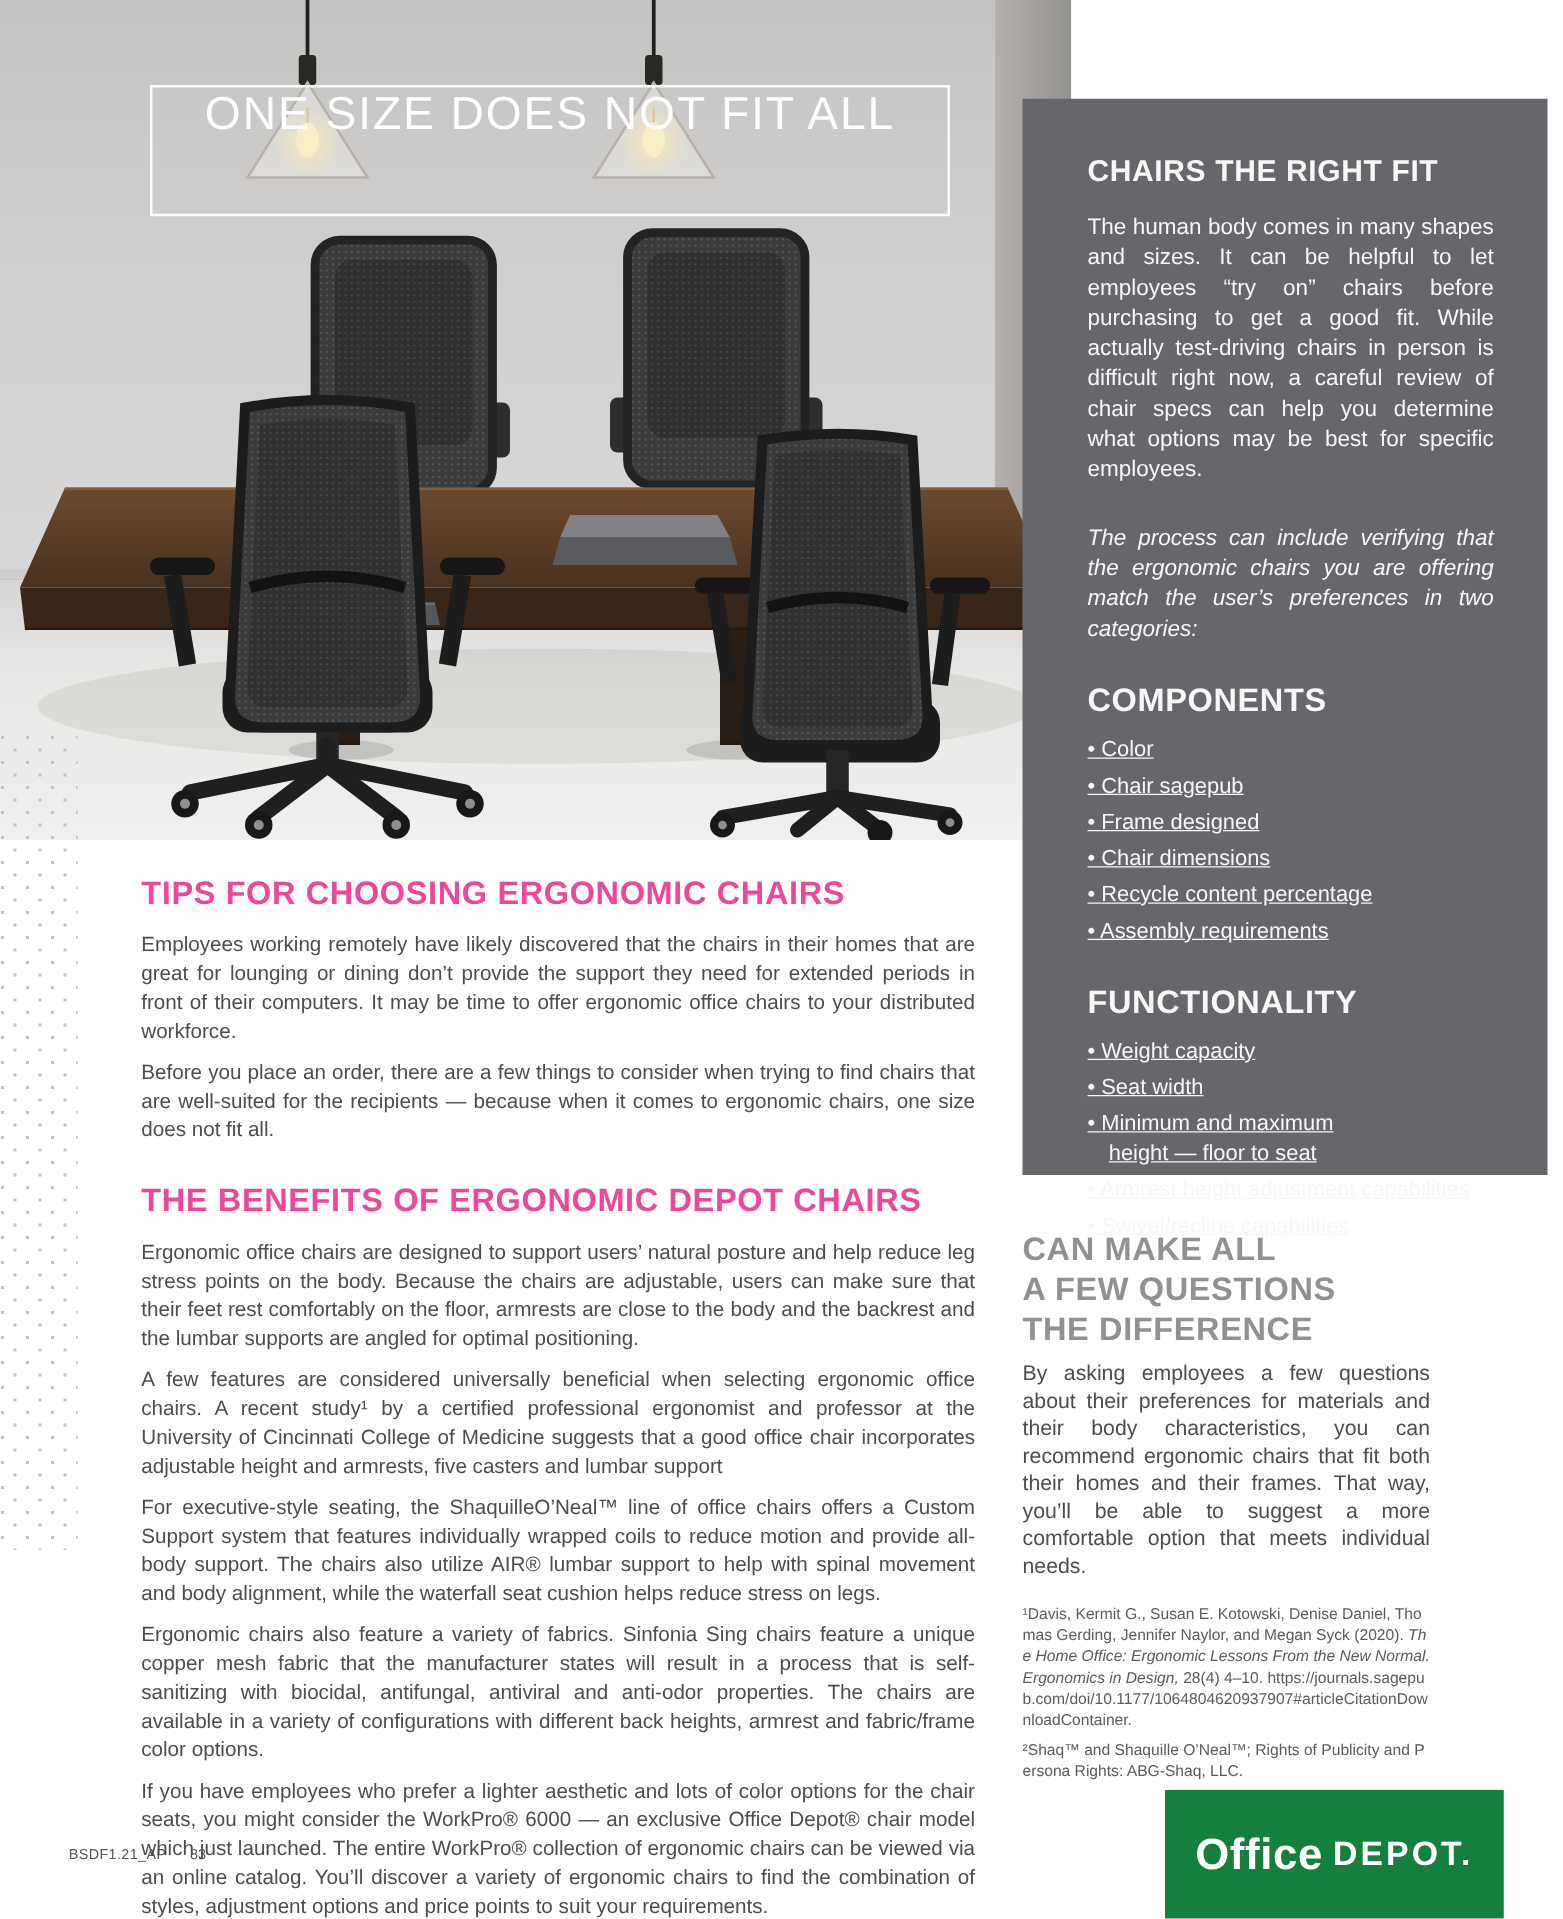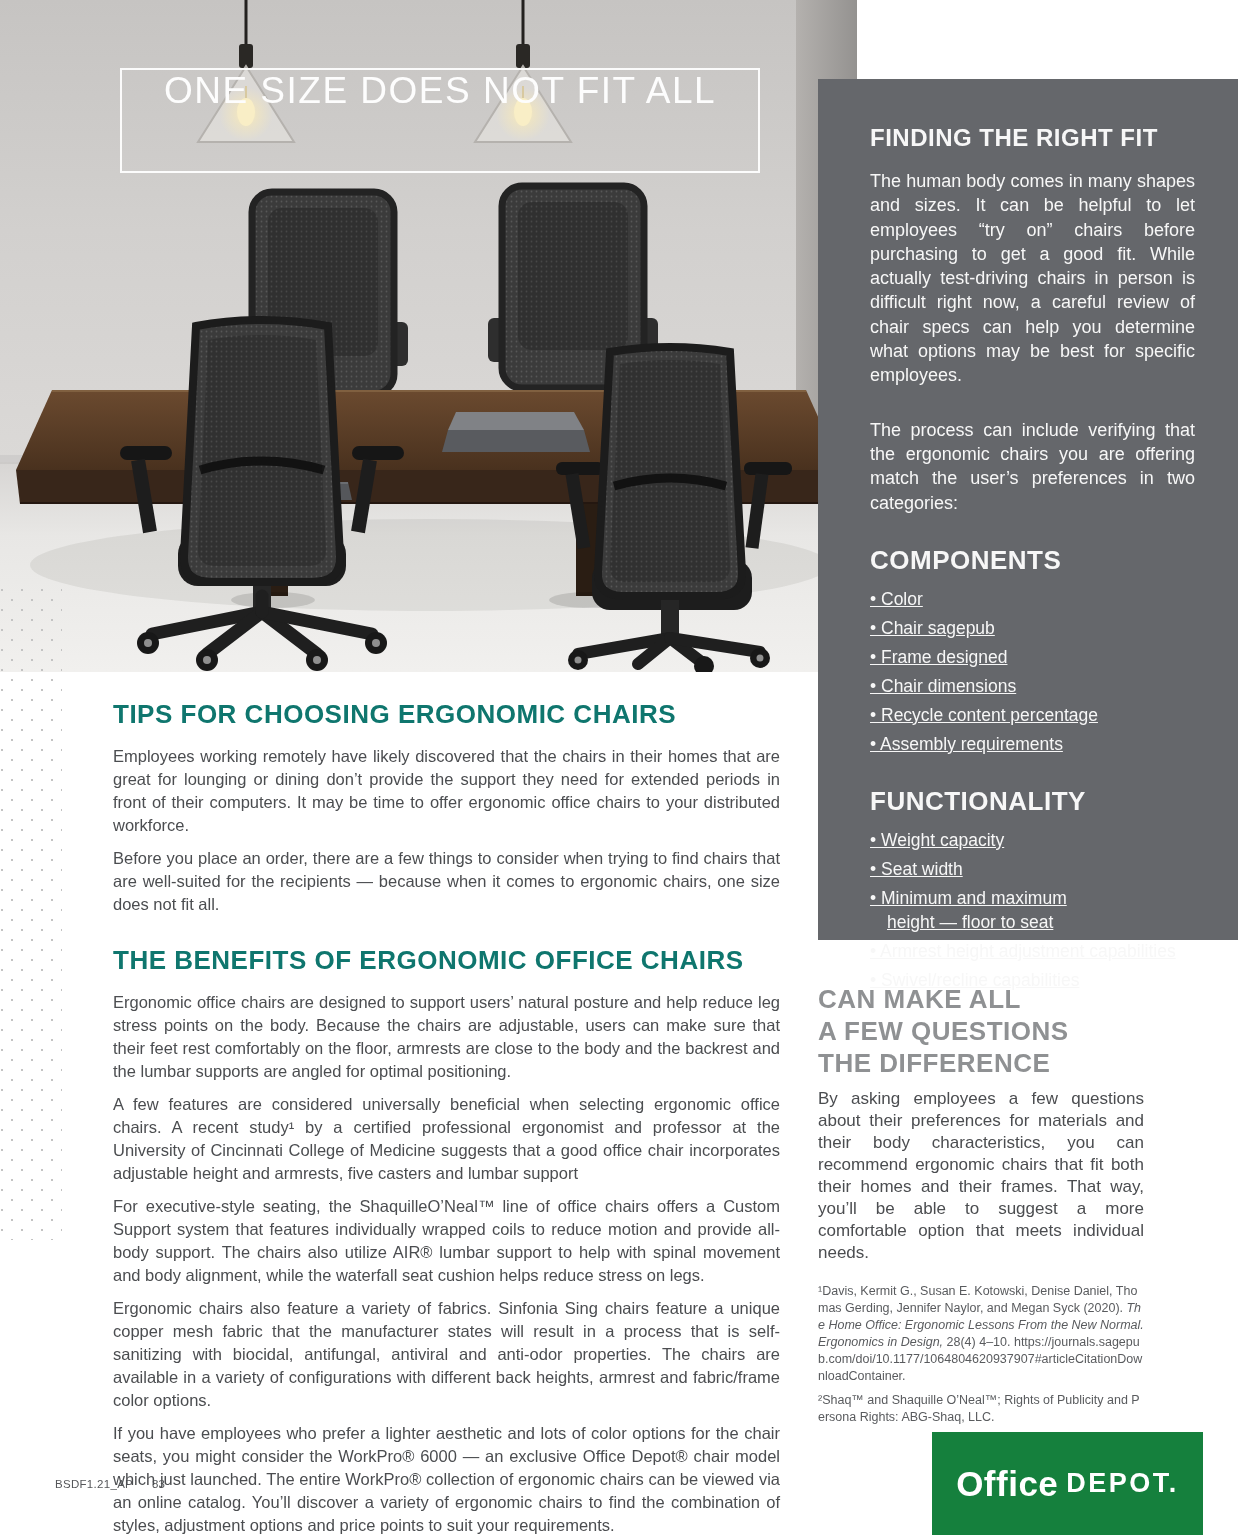--- a/index.html
+++ b/index.html
@@ -19,30 +19,30 @@
         radial-gradient(circle, #c3c3c3 1.3px, rgba(0,0,0,0) 1.5px),
         radial-gradient(circle, #c3c3c3 1.3px, rgba(0,0,0,0) 1.5px);
       background-size:20px 20px,20px 20px;
       background-position:2px 2px,12px 12px;}
 
   
   .sidebar{position:absolute;left:818px;top:79px;width:420px;height:861px;background:#65676b;
       box-sizing:border-box;padding:44px 43px 0 52px;color:#f7f7f7;z-index:5;}
   .sb-title{font-size:24px;font-weight:700;letter-spacing:0.5px;line-height:30px;margin:0 0 16px 0;}
   .sb-p{font-size:18px;line-height:24.3px;text-align:justify;margin:0 0 30px 0;}
-  .sb-p:last-of-type{margin-bottom:0;}
+  .sb-p:last-of-type{margin-bottom:0;font-style:italic;}
   .sb-h{font-size:26px;font-weight:700;letter-spacing:0.5px;line-height:30px;margin:30px 0 12px 0;}
   .sb-list{list-style:none;margin:0;padding:0;text-decoration:underline;}
   .sb-list li{font-size:17.5px;line-height:24px;margin-bottom:5px;padding-left:17px;text-indent:-17px;
       white-space:pre-line;}
   .sb-list li::before{content:"• ";}
 
   
   .main-col{position:absolute;left:113px;top:701px;width:667px;z-index:4;}
-  .m-h{font-size:26px;font-weight:700;letter-spacing:0.5px;color:#0f766e;line-height:27px;margin:0 0 17px 0;}
+  .m-h{font-size:26px;font-weight:700;letter-spacing:0.5px;color:#ec4899;line-height:27px;margin:0 0 17px 0;}
   .m-h.second{margin-top:31px;}
   .m-p{font-size:16.5px;line-height:23px;color:#4b4d50;text-align:justify;margin:0 0 10px 0;}
 
   
   .right-col{position:absolute;left:818px;top:983px;width:326px;z-index:4;}
   .q-title{font-size:26px;font-weight:700;letter-spacing:0.5px;color:#8f9193;line-height:32px;margin:0 0 9px 0;}
   .q-p{font-size:17px;line-height:22px;color:#4b4d50;text-align:justify;margin:0 0 11px 0;}
   .footnotes{margin-top:19px;}
   .fn{font-size:12.5px;line-height:17px;color:#595b5e;margin:0 0 7px 0;word-break:break-all;text-align:left;}
   .fn .it{font-style:italic;word-break:break-all;}
@@ -198,21 +198,21 @@
     </svg>
   </div>
 
   <div class="headline-box">
     <span>ONE SIZE DOES NOT FIT ALL</span>
   </div>
 
   <div class="dots"></div>
 
   <div class="sidebar">
-    <div class="sb-title">FINDING THE RIGHT FIT</div>
+    <div class="sb-title">CHAIRS THE RIGHT FIT</div>
     <p class="sb-p">The human body comes in many shapes and sizes. It can be helpful to let employees “try on” chairs before purchasing to get a good fit. While actually test-driving chairs in person is difficult right now, a careful review of chair specs can help you determine what options may be best for specific employees.</p>
     <p class="sb-p">The process can include verifying that the ergonomic chairs you are offering match the user’s preferences in two categories:</p>
 
     <div class="sb-h">COMPONENTS</div>
     <ul class="sb-list">
       <li>Color</li>
       <li>Chair sagepub</li>
       <li>Frame designed</li>
       <li>Chair dimensions</li>
       <li>Recycle content percentage</li>
@@ -228,21 +228,21 @@
       <li>Armrest height adjustment capabilities</li>
       <li>Swivel/recline capabilities</li>
     </ul>
   </div>
 
   <div class="main-col">
     <h2 class="m-h">TIPS FOR CHOOSING ERGONOMIC CHAIRS</h2>
     <p class="m-p">Employees working remotely have likely discovered that the chairs in their homes that are great for lounging or dining don’t provide the support they need for extended periods in front of their computers. It may be time to offer ergonomic office chairs to your distributed workforce.</p>
     <p class="m-p">Before you place an order, there are a few things to consider when trying to find chairs that are well-suited for the recipients — because when it comes to ergonomic chairs, one size does not fit all.</p>
 
-    <h2 class="m-h second">THE BENEFITS OF ERGONOMIC OFFICE CHAIRS</h2>
+    <h2 class="m-h second">THE BENEFITS OF ERGONOMIC DEPOT CHAIRS</h2>
     <p class="m-p">Ergonomic office chairs are designed to support users’ natural posture and help reduce leg stress points on the body. Because the chairs are adjustable, users can make sure that their feet rest comfortably on the floor, armrests are close to the body and the backrest and the lumbar supports are angled for optimal positioning.</p>
     <p class="m-p">A few features are considered universally beneficial when selecting ergonomic office chairs. A recent study¹ by a certified professional ergonomist and professor at the University of Cincinnati College of Medicine suggests that a good office chair incorporates adjustable height and armrests, five casters and lumbar support</p>
     <p class="m-p">For executive-style seating, the ShaquilleO’Neal™ line of office chairs offers a Custom Support system that features individually wrapped coils to reduce motion and provide all-body support. The chairs also utilize AIR® lumbar support to help with spinal movement and body alignment, while the waterfall seat cushion helps reduce stress on legs.</p>
     <p class="m-p">Ergonomic chairs also feature a variety of fabrics. Sinfonia Sing chairs feature a unique copper mesh fabric that the manufacturer states will result in a process that is self-sanitizing with biocidal, antifungal, antiviral and anti-odor properties. The chairs are available in a variety of configurations with different back heights, armrest and fabric/frame color options.</p>
     <p class="m-p">If you have employees who prefer a lighter aesthetic and lots of color options for the chair seats, you might consider the WorkPro® 6000 — an exclusive Office Depot® chair model which just launched. The entire WorkPro® collection of ergonomic chairs can be viewed via an online catalog. You’ll discover a variety of ergonomic chairs to find the combination of styles, adjustment options and price points to suit your requirements.</p>
   </div>
 
   <div class="right-col">
     <div class="q-title">
       <div>CAN MAKE ALL</div>

